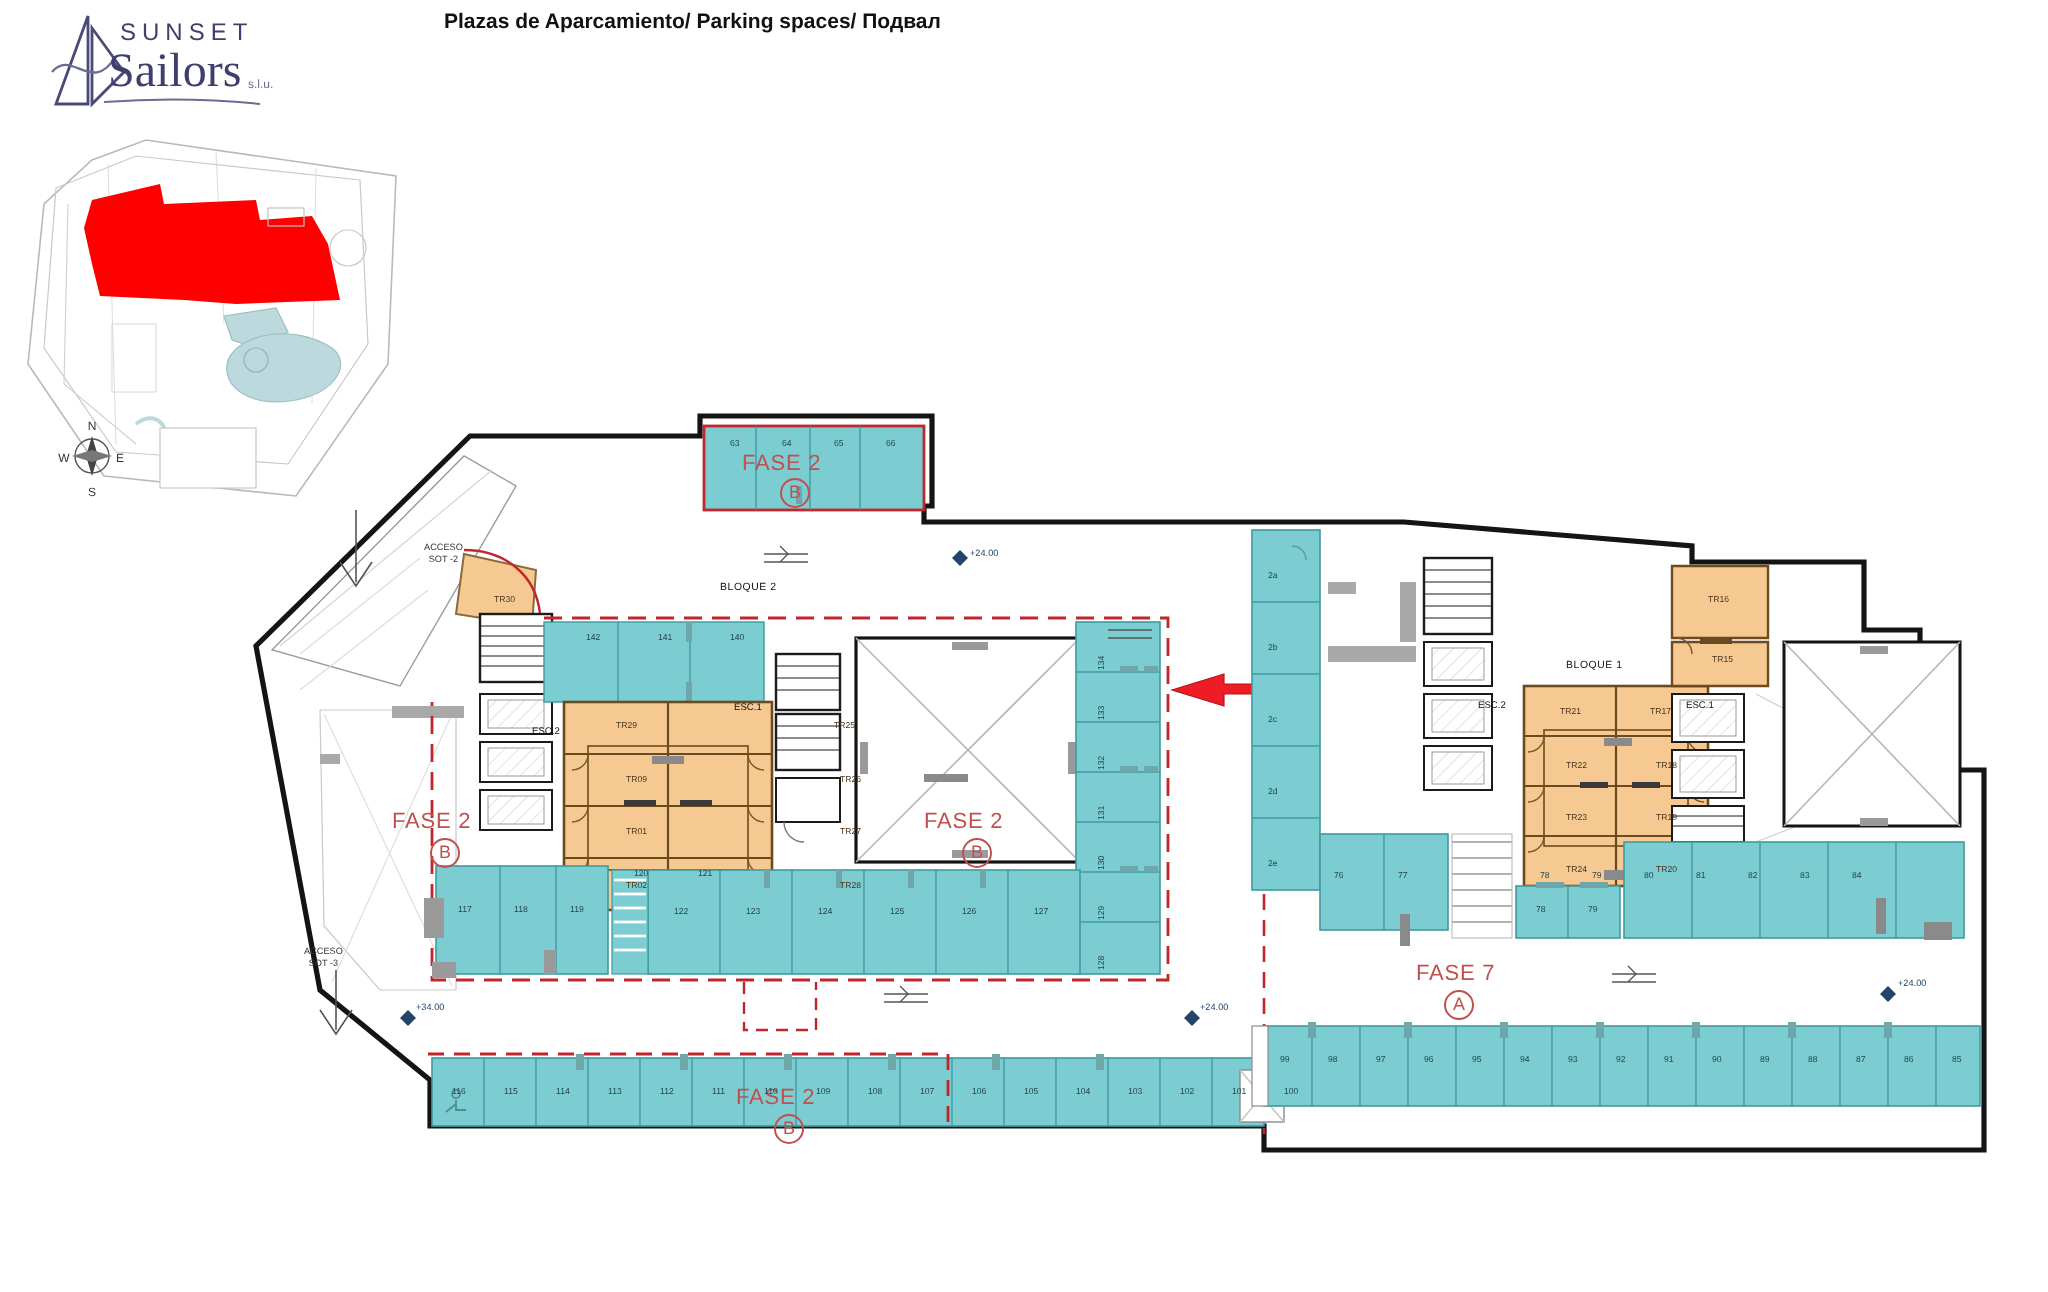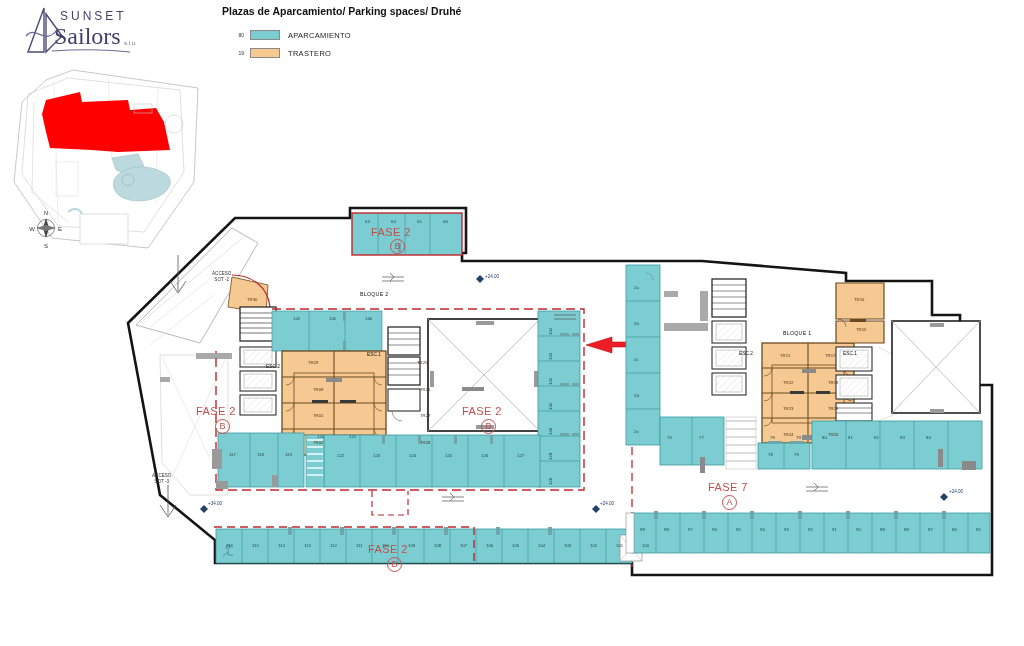--- a/index.html
+++ b/index.html
@@ -63,34 +63,22 @@
       <path d="M2 30 C12 18, 22 42, 34 22" fill="none" stroke="#6b6b95" stroke-width="1.2"></path>
     </svg>
     <div class="logo-sunset">SUNSET</div>
     <div class="logo-sailors">Sailors</div>
     <div class="logo-tm">s.l.u.</div>
     <svg style="position:absolute;left:38px;top:44px;" width="80" height="6">
       <path d="M0 3 Q40 0 78 4" stroke="#6b6b95" stroke-width="1" fill="none"></path>
     </svg>
   </div>
 
-  <div class="header-title">Plazas de Aparcamiento/ Parking spaces/ Druhé</div>
-
-  <div class="legend">
-    <div class="legend-row">
-      <div class="legend-count">80</div>
-      <div class="legend-swatch" style="background:#7bcdd1"></div>
-      <div class="legend-label">APARCAMIENTO</div>
-    </div>
-    <div class="legend-row">
-      <div class="legend-count">19</div>
-      <div class="legend-swatch" style="background:#f7c992"></div>
-      <div class="legend-label">TRASTERO</div>
-    </div>
-  </div>
+  <div class="header-title">Plazas de Aparcamiento/ Parking spaces/ Подвал</div>
+
 
 
   <svg class="sitemap" viewBox="0 0 195 190">
 
     <path d="M38 18 L65 8 L190 26 L186 120 L140 186 L44 176 L6 120 L14 40 Z" fill="#ffffff" stroke="#b9b9b9" stroke-width="0.8"></path>
 
     <path d="M20 32 L60 16 L172 28 L176 110 L136 170 L50 164 L14 112 Z" fill="none" stroke="#c9c9c9" stroke-width="0.6"></path>
     <path d="M26 40 L24 130 L60 160" fill="none" stroke="#d2d2d2" stroke-width="0.6"></path>
     <path d="M46 20 L50 160" fill="none" stroke="#dcdcdc" stroke-width="0.5"></path>
     <path d="M100 14 L104 100" fill="none" stroke="#dcdcdc" stroke-width="0.5"></path>

